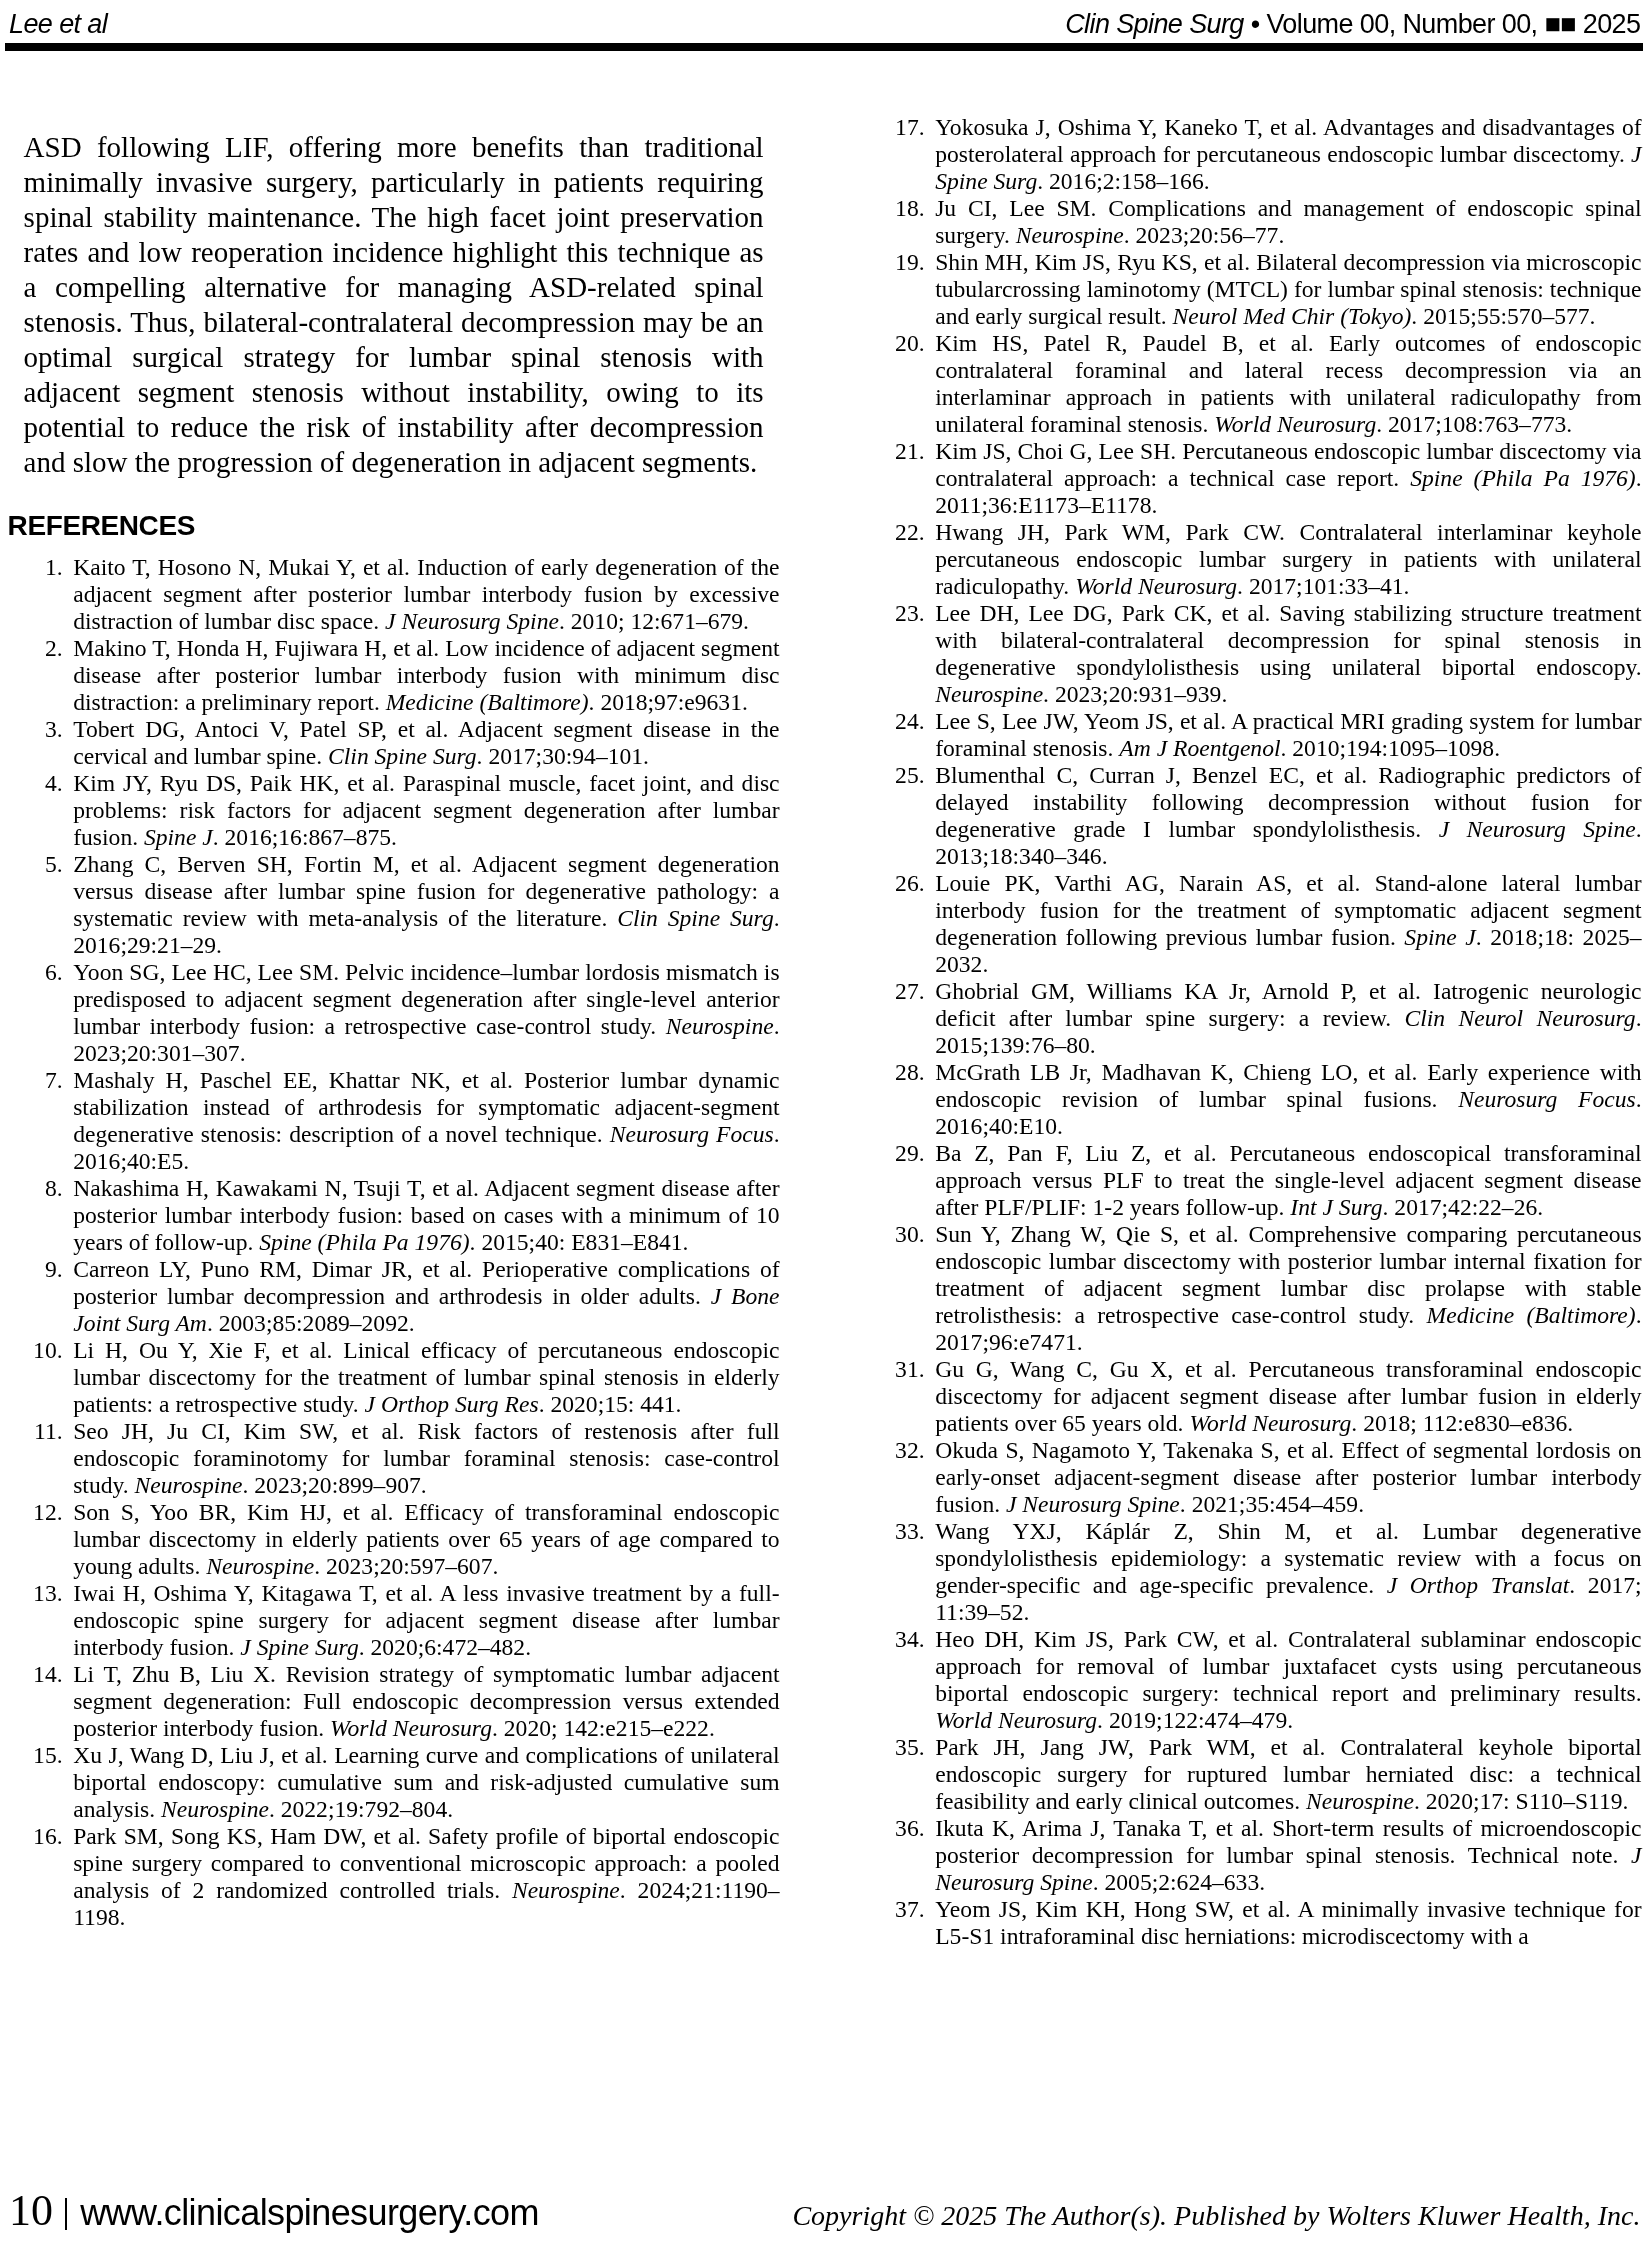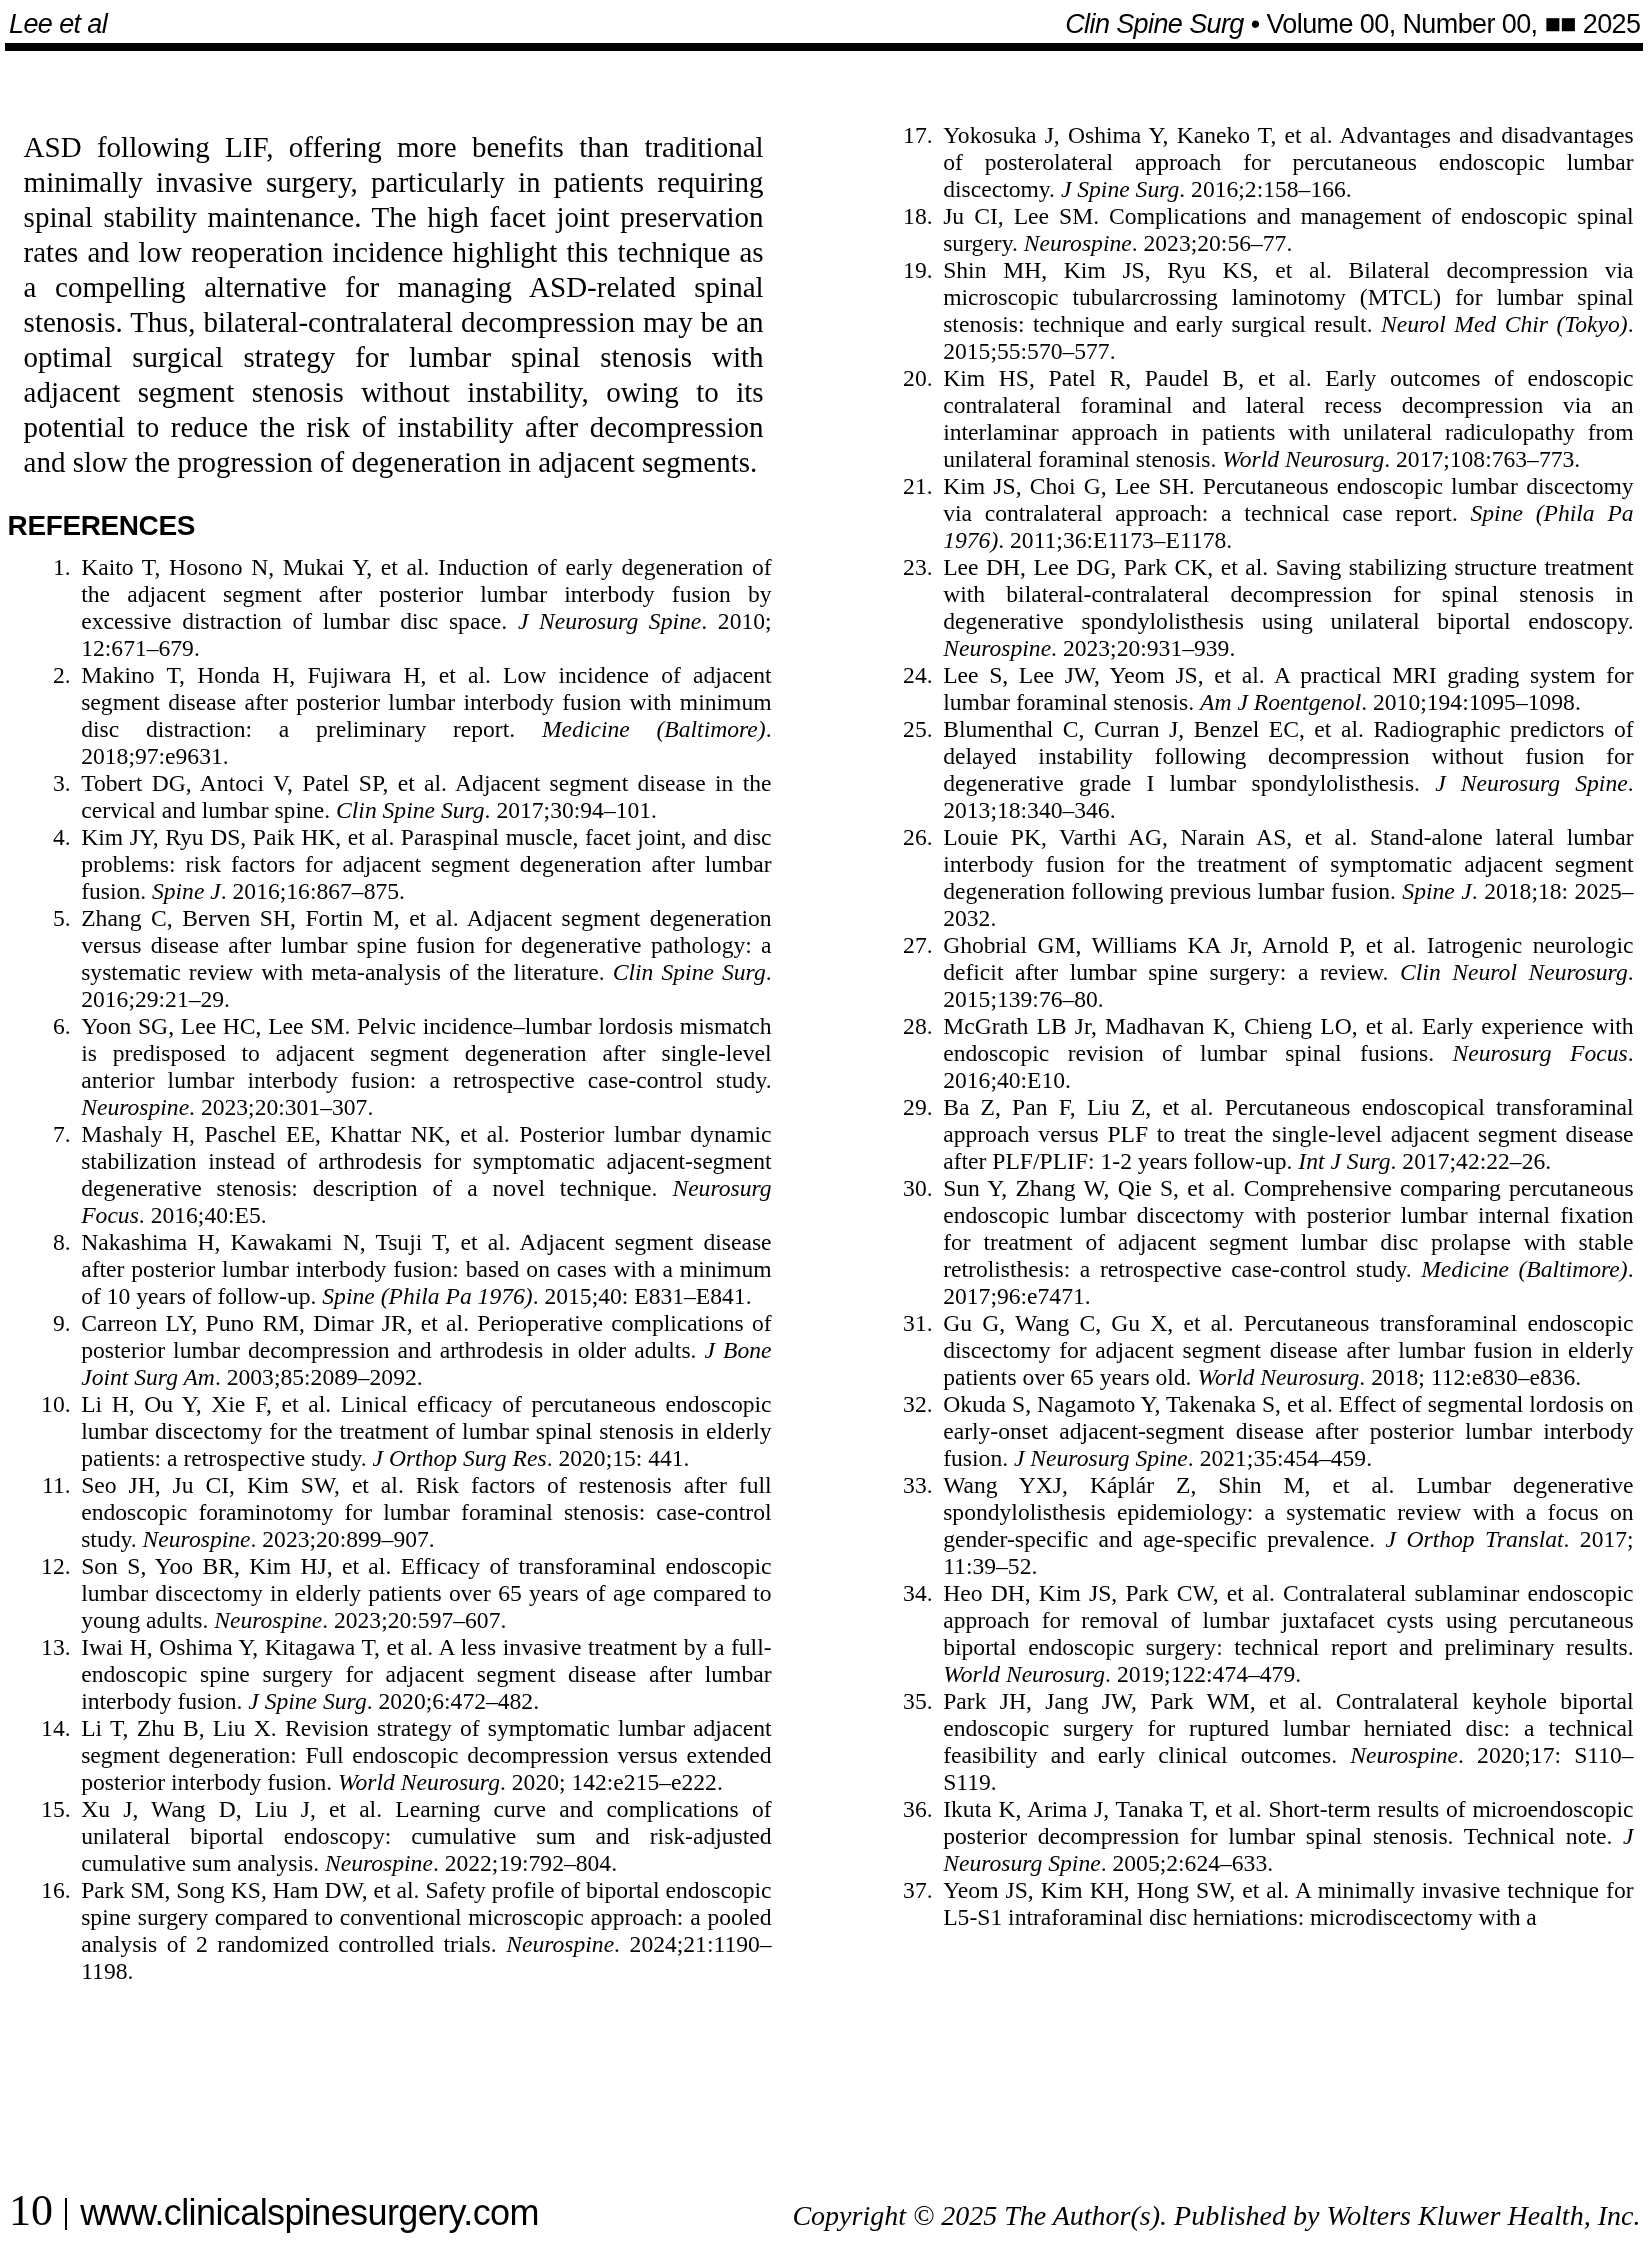--- a/index.html
+++ b/index.html
@@ -29,21 +29,21 @@
   }
   .col{width:772px;flex:0 0 772px;}
   .intro{
     font-size:29px;line-height:35px;text-align:justify;margin:16px;
   }
   .ref-heading{
     font-family:"Liberation Sans", sans-serif;
     font-weight:bold;font-size:28px;letter-spacing:-0.4px;
     text-align:left;margin:30px 0 12px 0;
   }
-  .ref-list{margin:8px;padding:0;}
+  .ref-list{margin:0;padding:0;}
   .ref{
     display:flex;
     font-size:23.6px;line-height:27px;
   }
   .ref-num{
     flex:0 0 55px;text-align:right;padding-right:10.6px;
   }
   .ref-body{flex:1;text-align:justify;}
   .ref-body i{font-style:italic;}
   
@@ -162,20 +162,24 @@
             <span class="ref-num">19.</span>
             <span class="ref-body"><span>Shin MH, Kim JS, Ryu KS, et al. Bilateral decompression via microscopic tubularcrossing laminotomy (MTCL) for lumbar spinal stenosis: technique and early surgical result. </span><i>Neurol Med Chir (Tokyo)</i><span>. 2015;55:570–577.</span></span>
           </div>
           <div class="ref">
             <span class="ref-num">20.</span>
             <span class="ref-body"><span>Kim HS, Patel R, Paudel B, et al. Early outcomes of endoscopic contralateral foraminal and lateral recess decompression via an interlaminar approach in patients with unilateral radiculopathy from unilateral foraminal stenosis. </span><i>World Neurosurg</i><span>. 2017;108:763–773.</span></span>
           </div>
           <div class="ref">
             <span class="ref-num">21.</span>
             <span class="ref-body"><span>Kim JS, Choi G, Lee SH. Percutaneous endoscopic lumbar discectomy via contralateral approach: a technical case report. </span><i>Spine (Phila Pa 1976)</i><span>. 2011;36:E1173–E1178.</span></span>
+          </div>
+          <div class="ref">
+            <span class="ref-num">22.</span>
+            <span class="ref-body"><span>Hwang JH, Park WM, Park CW. Contralateral interlaminar keyhole percutaneous endoscopic lumbar surgery in patients with unilateral radiculopathy. </span><i>World Neurosurg</i><span>. 2017;101:33–41.</span></span>
           </div>
           <div class="ref">
             <span class="ref-num">23.</span>
             <span class="ref-body"><span>Lee DH, Lee DG, Park CK, et al. Saving stabilizing structure treatment with bilateral-contralateral decompression for spinal stenosis in degenerative spondylolisthesis using unilateral biportal endoscopy. </span><i>Neurospine</i><span>. 2023;20:931–939.</span></span>
           </div>
           <div class="ref">
             <span class="ref-num">24.</span>
             <span class="ref-body"><span>Lee S, Lee JW, Yeom JS, et al. A practical MRI grading system for lumbar foraminal stenosis. </span><i>Am J Roentgenol</i><span>. 2010;194:1095–1098.</span></span>
           </div>
           <div class="ref">

